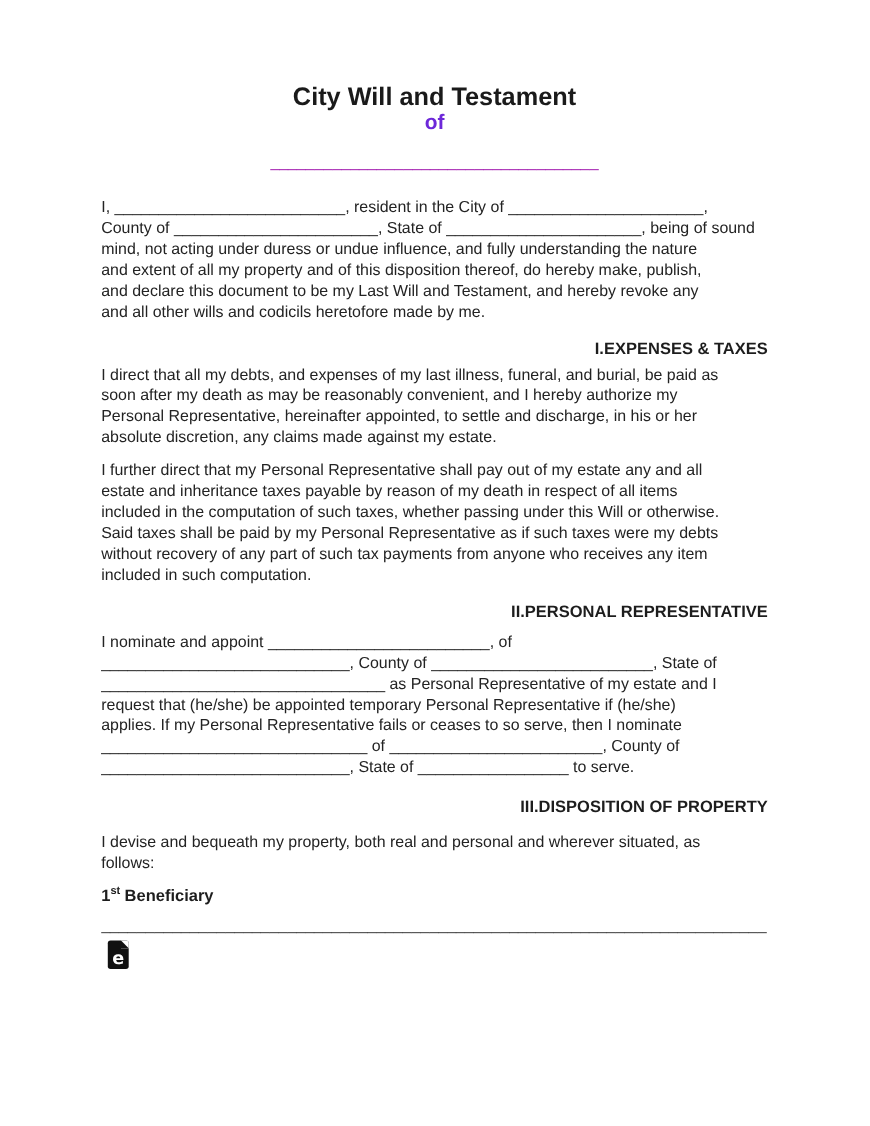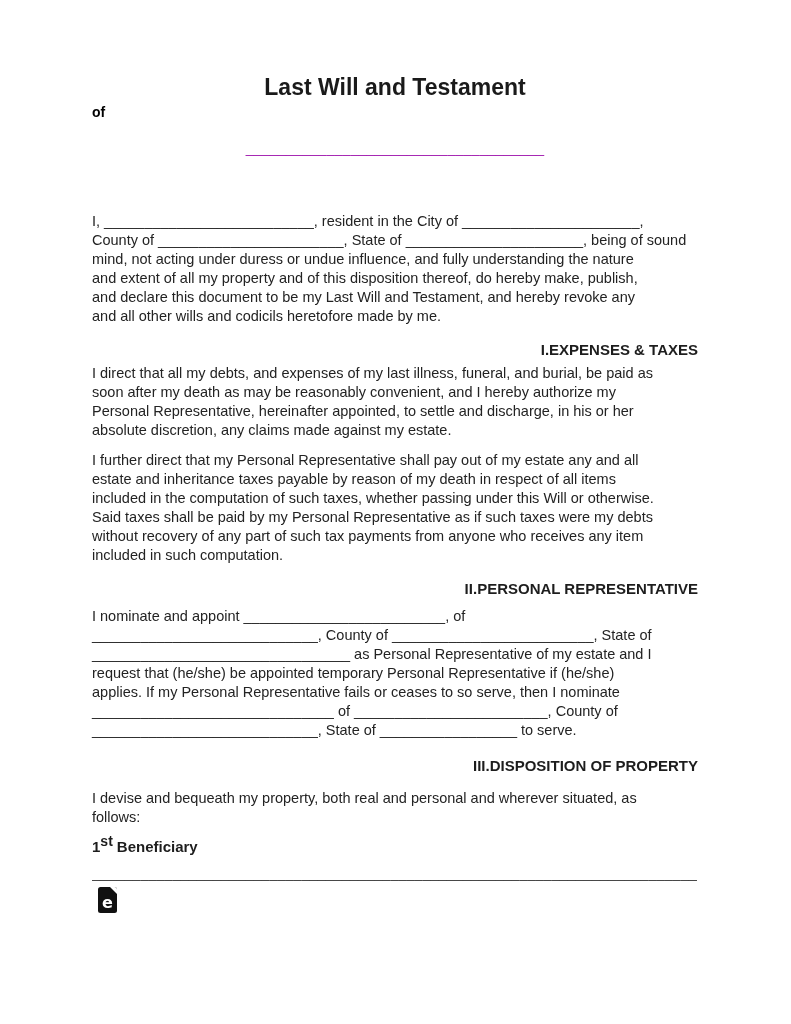--- a/index.html
+++ b/index.html
@@ -20,25 +20,25 @@
   .doc-title {
     margin: 0;
     text-align: center;
     font-size: 23px;
     line-height: 27px;
     font-weight: 700;
     color: #1a1a1a;
   }
   .doc-subtitle {
     margin-top: 1px;
-    text-align: left;
-    font-size: 14px;
+    text-align: center;
+    font-size: 19px;
     line-height: 20px;
     font-weight: 700;
-    color: #000000;
+    color: #6d28d9;
   }
   .name-line {
     margin-top: 17px;
     text-align: center;
     color: #a21caf;
     white-space: nowrap;
   }
   p { margin: 0; }
   .body-text {
     white-space: pre-line;   
@@ -51,21 +51,21 @@
     color: #1d1d1d;
     text-align: right;
   }
   .sec-heading .numeral { display: inline-block; width: 48px; }
   .sub-heading {
     font-weight: 700;
     font-size: 15px;
     line-height: 19px;
     color: #1d1d1d;
   }
-  .sub-heading sup { font-size: 14px; line-height: 0; vertical-align: super; margin-top: 36px; }
+  .sub-heading sup { font-size: 10px; line-height: 0; vertical-align: super; margin-top: 36px; }
   .sub-heading .ben-label { margin-left: 4px; }
   .property-line {
     color: #3c3c3c;
     white-space: nowrap;
     overflow: hidden;
   }
   
   .logo {
     position: relative;
     margin-left: 6px;
@@ -96,28 +96,28 @@
   }
   
   .mt4  { margin-top: 4px; }
   .mt8  { margin-top: 8px; }
   .mt9  { margin-top: 9px; }
   .mt10 { margin-top: 10px; }
   .mt11 { margin-top: 11px; }
   .mt12 { margin-top: 16px; }
   .mt14 { margin-top: 14px; }
   .mt15 { margin-top: 5px; }
-  .mt50 { margin-top: 54px; }
+  .mt50 { margin-top: 22px; }
 </style>
 </head>
 <body>
 
 <div class="page">
 
-  <h1 class="doc-title">Last Will and Testament</h1>
+  <h1 class="doc-title">City Will and Testament</h1>
   <div class="doc-subtitle">of</div>
   <div class="name-line">_____________________________________</div>
 
   <p class="body-text mt50">I, __________________________, resident in the City of ______________________,
 County of _______________________, State of ______________________, being of sound
 mind, not acting under duress or undue influence, and fully understanding the nature
 and extent of all my property and of this disposition thereof, do hereby make, publish,
 and declare this document to be my Last Will and Testament, and hereby revoke any
 and all other wills and codicils heretofore made by me.</p>
 

